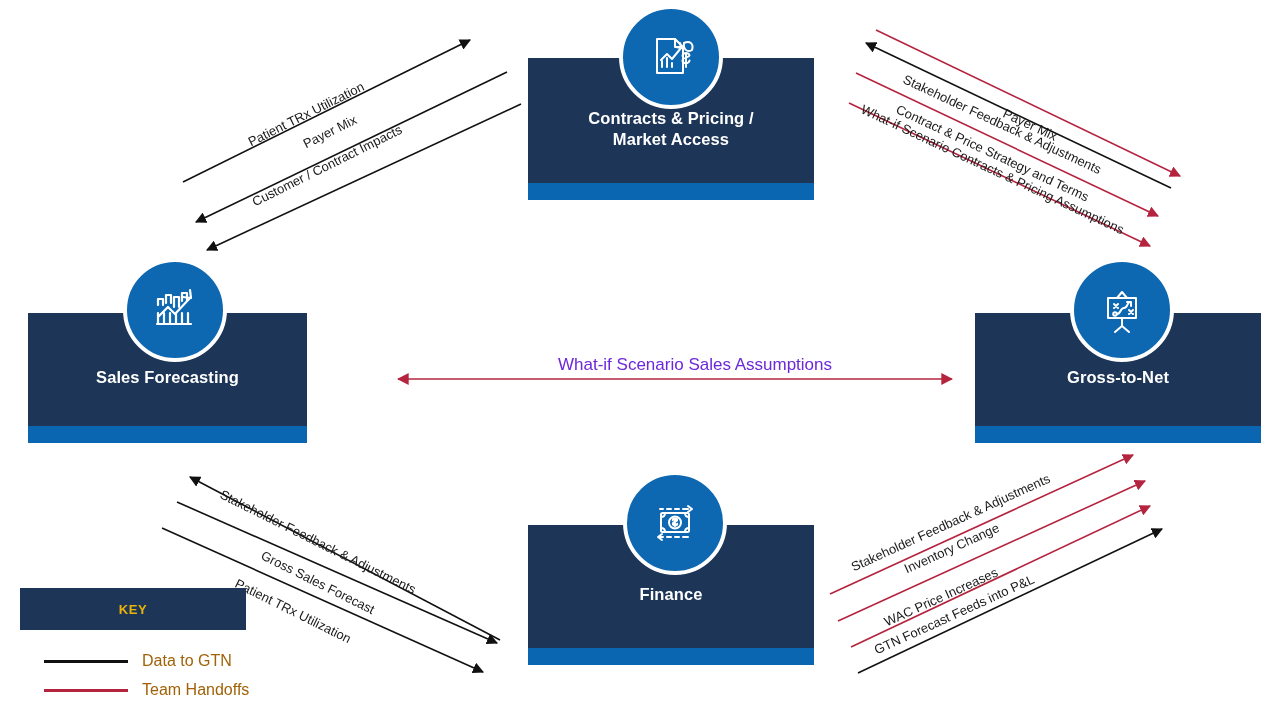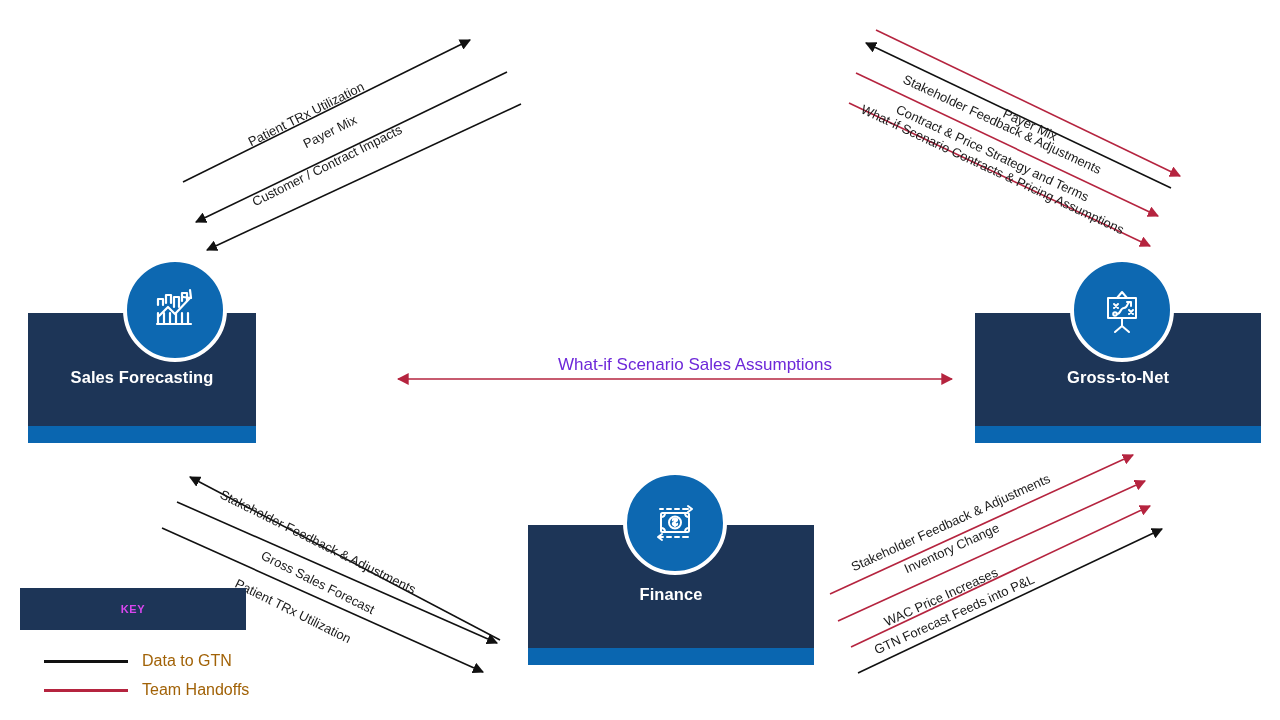--- a/index.html
+++ b/index.html
@@ -11,21 +11,21 @@
   .node .box{position:absolute;left:0;top:0;width:100%;height:100%;
     background:#1d3557;display:flex;align-items:center;justify-content:center;
     box-sizing:border-box;}
   .node .box .title{color:#ffffff;font-weight:bold;font-size:16.5px;line-height:1.28;
     text-align:center;letter-spacing:.1px;padding:0 10px;}
   .node .bar{position:absolute;left:0;bottom:0;width:100%;height:17px;background:#0a66b0;}
   .node .badge{position:absolute;border-radius:50%;background:#0d68b1;
     border:4px solid #ffffff;display:flex;align-items:center;justify-content:center;}
 
   .key-head{position:absolute;background:#1d3557;display:flex;align-items:center;justify-content:center;}
-  .key-head span{color:#d946ef;font-weight:bold;font-size:11px;letter-spacing:.6px;}
+  .key-head span{color:#eab308;font-weight:bold;font-size:13px;letter-spacing:.6px;}
   .key-row{position:absolute;display:flex;align-items:center;}
   .key-row .swatch{width:84px;height:3px;margin-right:14px;}
   .key-row .lbl{font-size:16px;color:#a16207;}
 
   .edge-label{position:absolute;white-space:nowrap;font-size:13px;color:#1a1a1a;
     transform-origin:0 50%;}
   .center-label{position:absolute;white-space:nowrap;font-size:17px;color:#6d28d9;}
 </style>
 </head>
 <body>
@@ -86,22 +86,39 @@
 
   <div class="edge-label" style="left:221px;top:486px;transform:rotate(26.5deg);">Stakeholder Feedback &amp; Adjustments</div>
   <div class="edge-label" style="left:262px;top:547px;transform:rotate(26.5deg);">Gross Sales Forecast</div>
   <div class="edge-label" style="left:236px;top:575px;transform:rotate(26.5deg);">Patient TRx Utilization</div>
 
   <div class="edge-label" style="left:852px;top:560px;transform:rotate(-24.5deg);">Stakeholder Feedback &amp; Adjustments</div>
   <div class="edge-label" style="left:905px;top:562px;transform:rotate(-24.5deg);">Inventory Change</div>
   <div class="edge-label" style="left:885px;top:615px;transform:rotate(-24.5deg);">WAC Price Increases</div>
   <div class="edge-label" style="left:875px;top:643px;transform:rotate(-24.5deg);">GTN Forecast Feeds into P&amp;L</div>
 
+  <div class="node" style="left:528px;top:58px;width:286px;height:142px;">
+    <div class="box">
+      <div class="title">Contracts &amp; Pricing /<br>Market Access</div>
+    </div>
+    <div class="bar"></div>
+    <div class="badge" style="left:91px;top:-53px;width:96px;height:96px;">
+      <svg width="52" height="52" viewBox="0 0 52 52" fill="none" stroke="#ffffff" stroke-width="2" stroke-linecap="round" stroke-linejoin="round">
+        <path d="M12 8 h18 l8 8 v26 h-26 z"></path>
+        <path d="M30 8 v8 h8"></path>
+        <path d="M17 36 v-6 M22 36 v-9 M27 36 v-4"></path>
+        <path d="M16 29 l6 -6 l5 5 l9 -11"></path>
+        <path d="M31 16 l5 1 l-1 -5"></path>
+        <path d="M39 12 c6 -3 10 1 8 7 c-5 3 -9 -1 -8 -7z"></path>
+        <path d="M41 22 v14 M37.5 25 c0 -2 2 -3 3.5 -3 s3.5 1 3.5 2.6 s-7 2.2 -7 4.6 s2 3 3.5 3 s3.5 -1 3.5 -2.6"></path>
+      </svg>
+    </div>
+  </div>
 
-  <div class="node" style="left:28px;top:313px;width:228px;height:130px;">
+  <div class="node" style="left:28px;top:313px;width:279px;height:130px;">
     <div class="box">
       <div class="title">Sales Forecasting</div>
     </div>
     <div class="bar"></div>
     <div class="badge" style="left:95px;top:-55px;width:96px;height:96px;">
       <svg width="54" height="54" viewBox="0 0 54 54" fill="none" stroke="#ffffff" stroke-width="2.2" stroke-linecap="round" stroke-linejoin="round">
         <path d="M10 22 v-6 h5 v6"></path>
         <path d="M18 20 v-8 h5 v8"></path>
         <path d="M26 24 v-10 h5 v10"></path>
         <path d="M34 18 v-8 h5 v8"></path>

